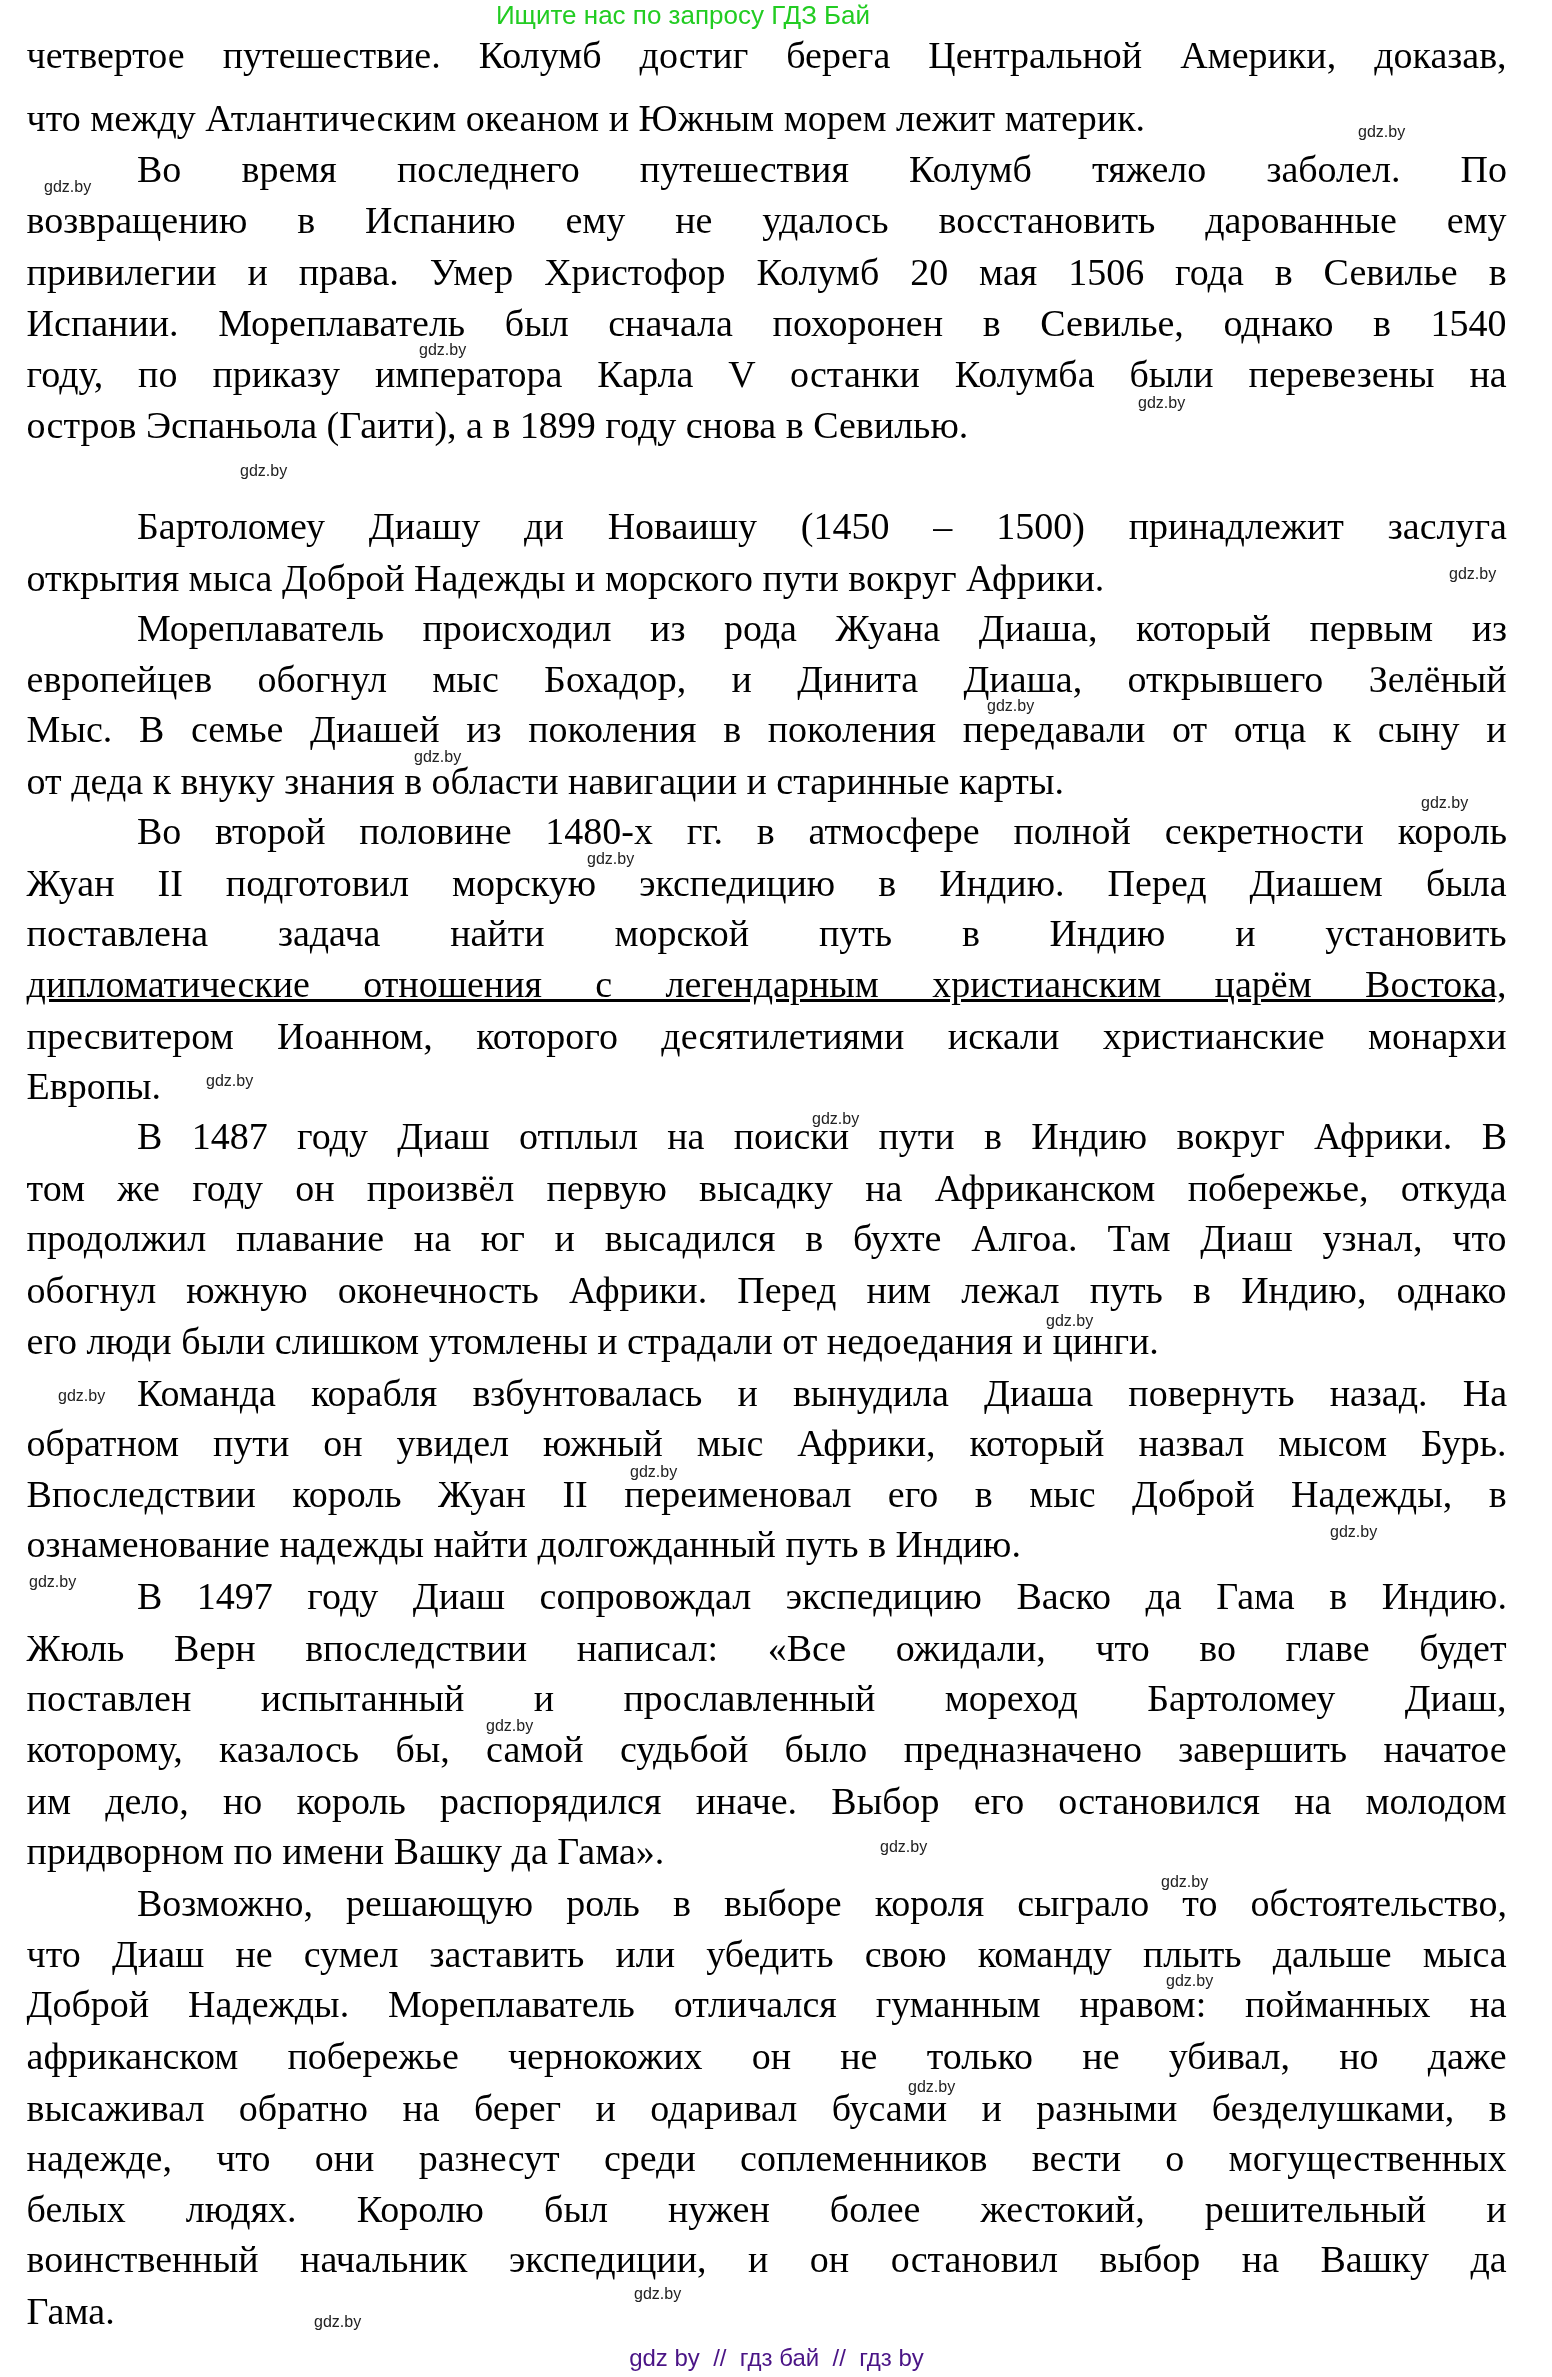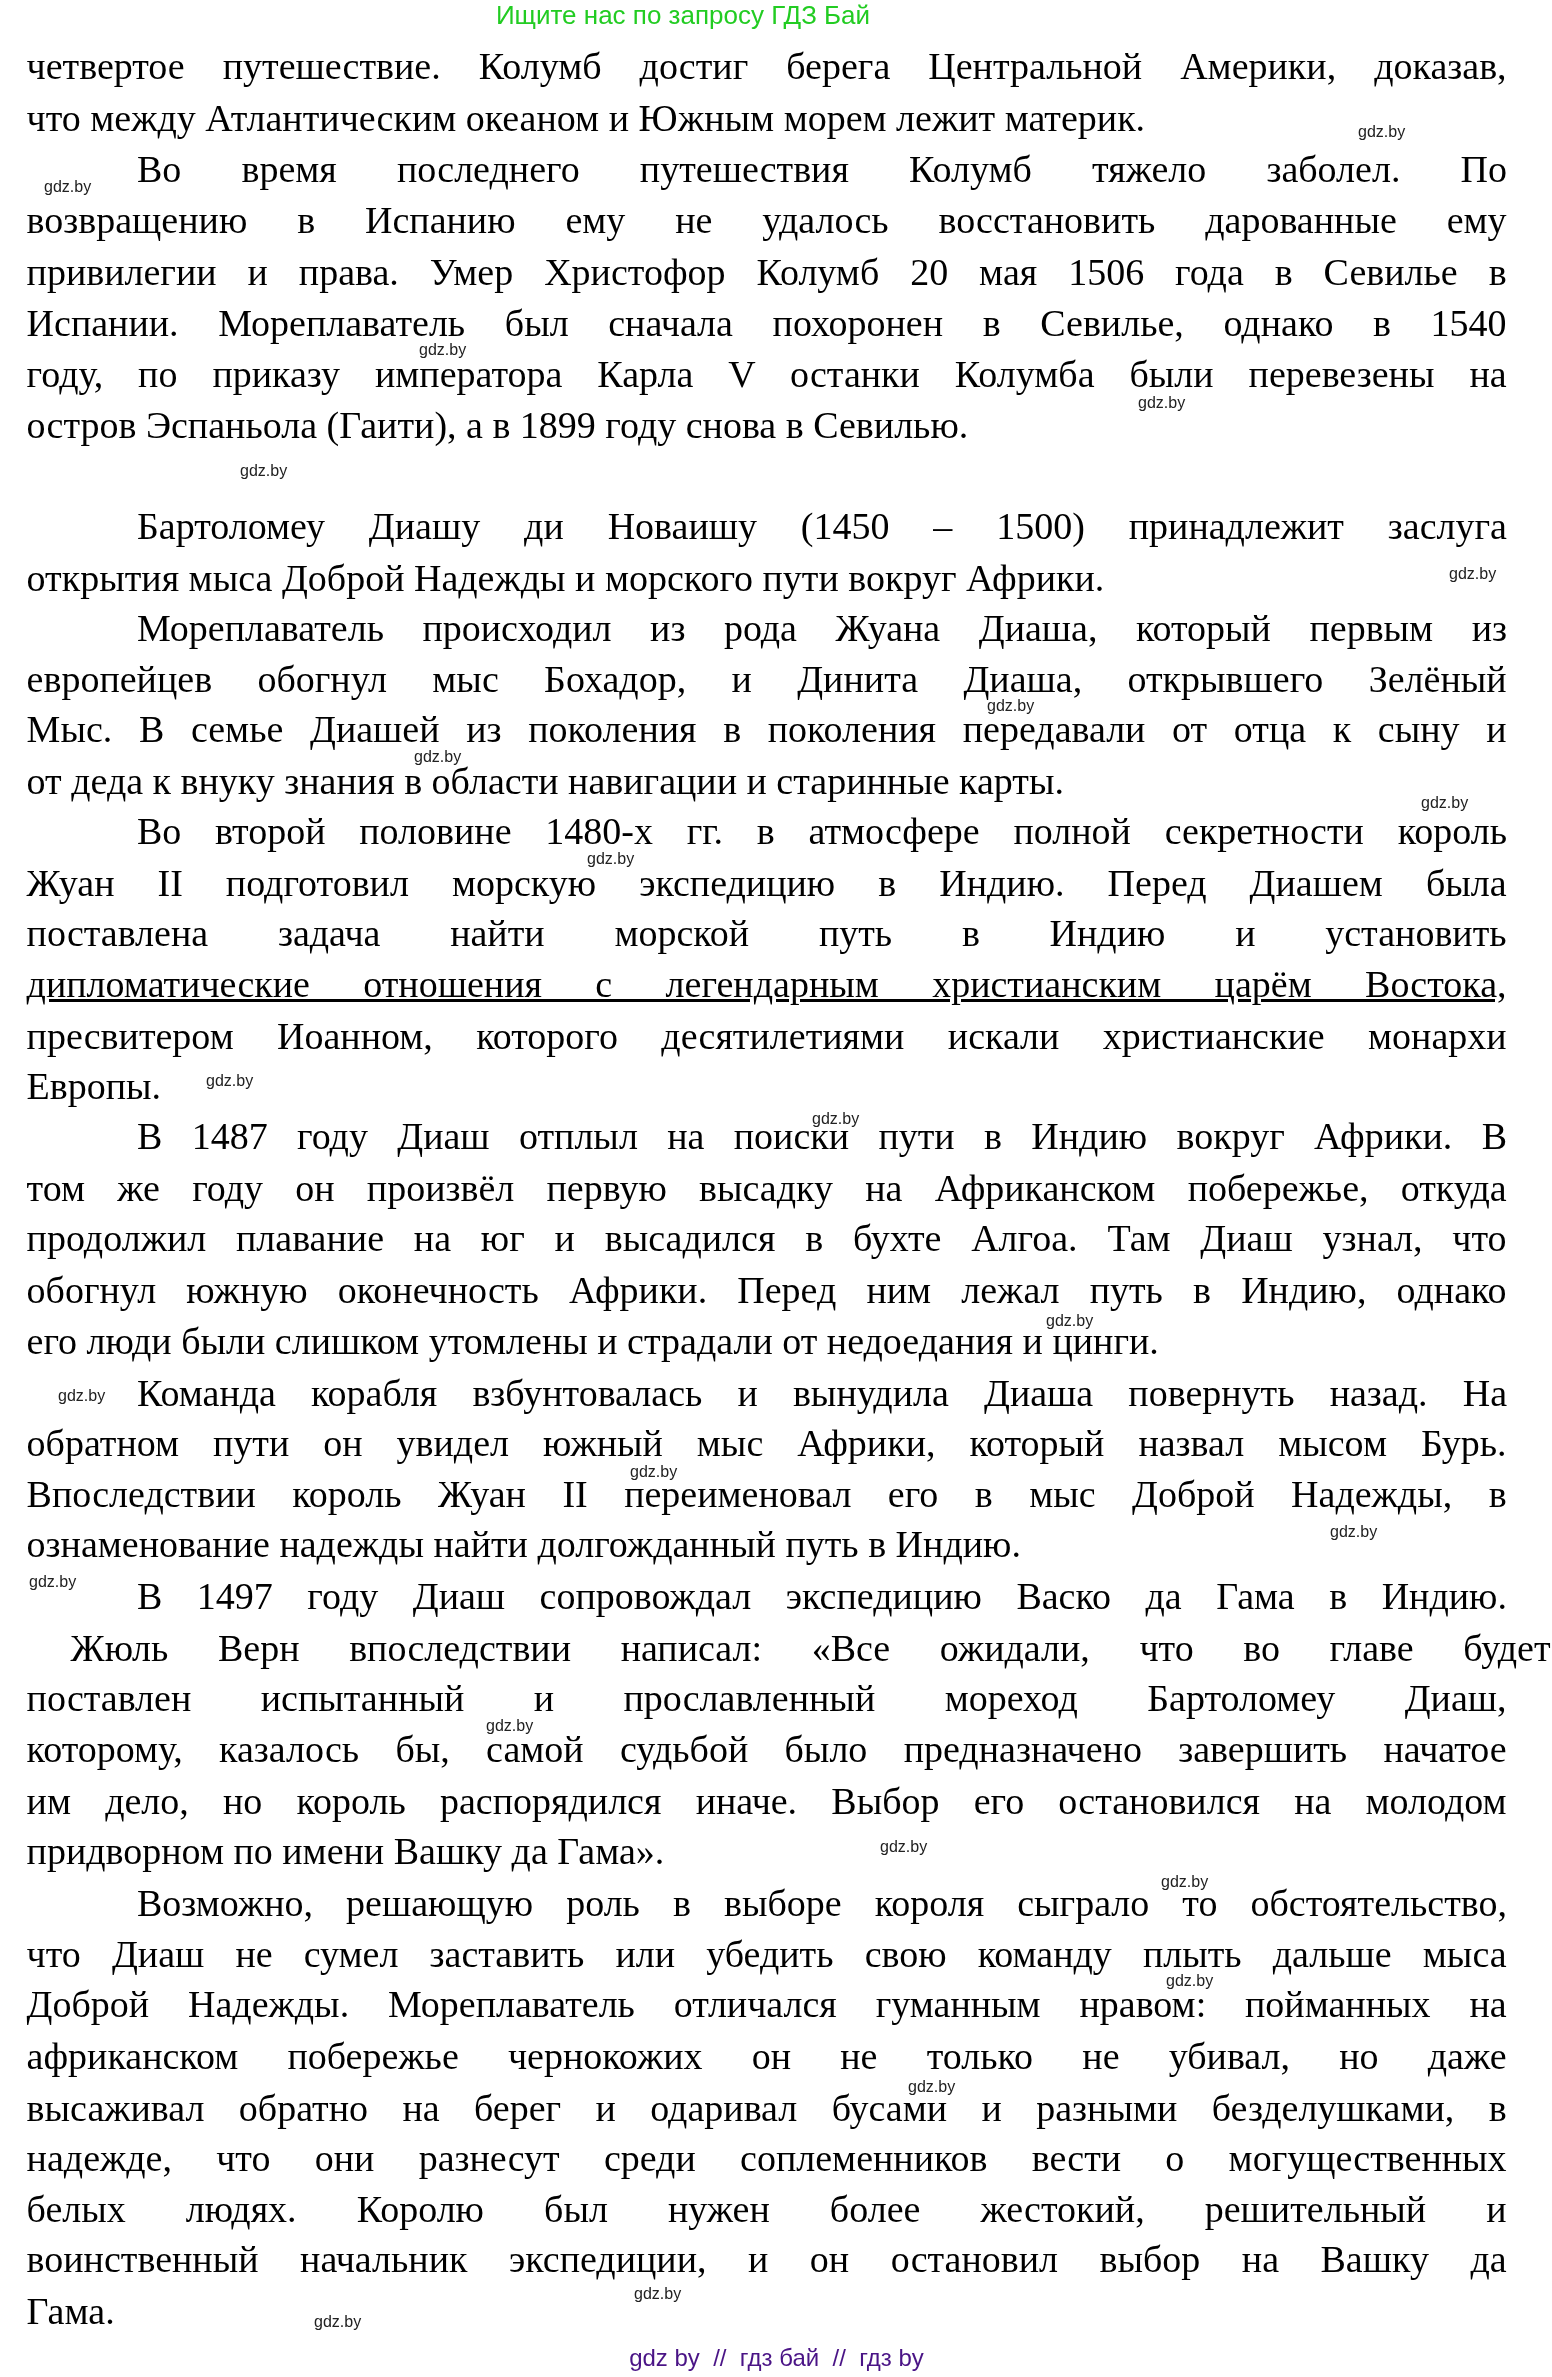--- a/index.html
+++ b/index.html
@@ -27,21 +27,21 @@
     position: absolute; font-family: "Liberation Sans", sans-serif;
     font-size: 16px; line-height: 21px; color: #222; white-space: nowrap;
   }
 </style>
 </head>
 <body>
 
 <div class="header">Ищите нас по запросу ГДЗ Бай</div>
 
 <main id="doc">
-    <div class="line" style="top: 43px;">четвертое путешествие. Колумб достиг берега Центральной Америки, доказав,</div>
+    <div class="line" style="top: 32px;">четвертое путешествие. Колумб достиг берега Центральной Америки, доказав,</div>
     <div class="line last" style="top: 95px;">что между Атлантическим океаном и Южным морем лежит материк.</div>
     <div class="line indent" style="top: 146px;">Во время последнего путешествия Колумб тяжело заболел. По</div>
     <div class="line" style="top: 197px;">возвращению в Испанию ему не удалось восстановить дарованные ему</div>
     <div class="line" style="top: 249px;">привилегии и права. Умер Христофор Колумб 20 мая 1506 года в Севилье в</div>
     <div class="line" style="top: 300px;">Испании. Мореплаватель был сначала похоронен в Севилье, однако в 1540</div>
     <div class="line" style="top: 351px;">году, по приказу императора Карла V останки Колумба были перевезены на</div>
     <div class="line last" style="top: 402px;">остров Эспаньола (Гаити), а в 1899 году снова в Севилью.</div>
     <div class="line indent" style="top: 503px;">Бартоломеу Диашу ди Новаишу (1450 – 1500) принадлежит заслуга</div>
     <div class="line last" style="top: 555px;">открытия мыса Доброй Надежды и морского пути вокруг Африки.</div>
     <div class="line indent" style="top: 605px;">Мореплаватель происходил из рода Жуана Диаша, который первым из</div>
@@ -57,21 +57,21 @@
     <div class="line indent" style="top: 1113px;">В 1487 году Диаш отплыл на поиски пути в Индию вокруг Африки. В</div>
     <div class="line" style="top: 1165px;">том же году он произвёл первую высадку на Африканском побережье, откуда</div>
     <div class="line" style="top: 1215px;">продолжил плавание на юг и высадился в бухте Алгоа. Там Диаш узнал, что</div>
     <div class="line" style="top: 1267px;">обогнул южную оконечность Африки. Перед ним лежал путь в Индию, однако</div>
     <div class="line last" style="top: 1318px;">его люди были слишком утомлены и страдали от недоедания и цинги.</div>
     <div class="line indent" style="top: 1370px;">Команда корабля взбунтовалась и вынудила Диаша повернуть назад. На</div>
     <div class="line" style="top: 1420px;">обратном пути он увидел южный мыс Африки, который назвал мысом Бурь.</div>
     <div class="line" style="top: 1471px;">Впоследствии король Жуан II переименовал его в мыс Доброй Надежды, в</div>
     <div class="line last" style="top: 1521px;">ознаменование надежды найти долгожданный путь в Индию.</div>
     <div class="line indent" style="top: 1573px;">В 1497 году Диаш сопровождал экспедицию Васко да Гама в Индию.</div>
-    <div class="line" style="top: 1625px; margin-left: 44px;">Жюль Верн впоследствии написал: «Все ожидали, что во главе будет</div>
+    <div class="line" style="top: 1625px;">Жюль Верн впоследствии написал: «Все ожидали, что во главе будет</div>
     <div class="line" style="top: 1675px;">поставлен испытанный и прославленный мореход Бартоломеу Диаш,</div>
     <div class="line" style="top: 1726px;">которому, казалось бы, самой судьбой было предназначено завершить начатое</div>
     <div class="line" style="top: 1778px;">им дело, но король распорядился иначе. Выбор его остановился на молодом</div>
     <div class="line last" style="top: 1828px;">придворном по имени Вашку да Гама».</div>
     <div class="line indent" style="top: 1880px;">Возможно, решающую роль в выборе короля сыграло то обстоятельство,</div>
     <div class="line" style="top: 1931px;">что Диаш не сумел заставить или убедить свою команду плыть дальше мыса</div>
     <div class="line" style="top: 1981px;">Доброй Надежды. Мореплаватель отличался гуманным нравом: пойманных на</div>
     <div class="line" style="top: 2033px;">африканском побережье чернокожих он не только не убивал, но даже</div>
     <div class="line" style="top: 2085px;">высаживал обратно на берег и одаривал бусами и разными безделушками, в</div>
     <div class="line" style="top: 2135px;">надежде, что они разнесут среди соплеменников вести о могущественных</div>

